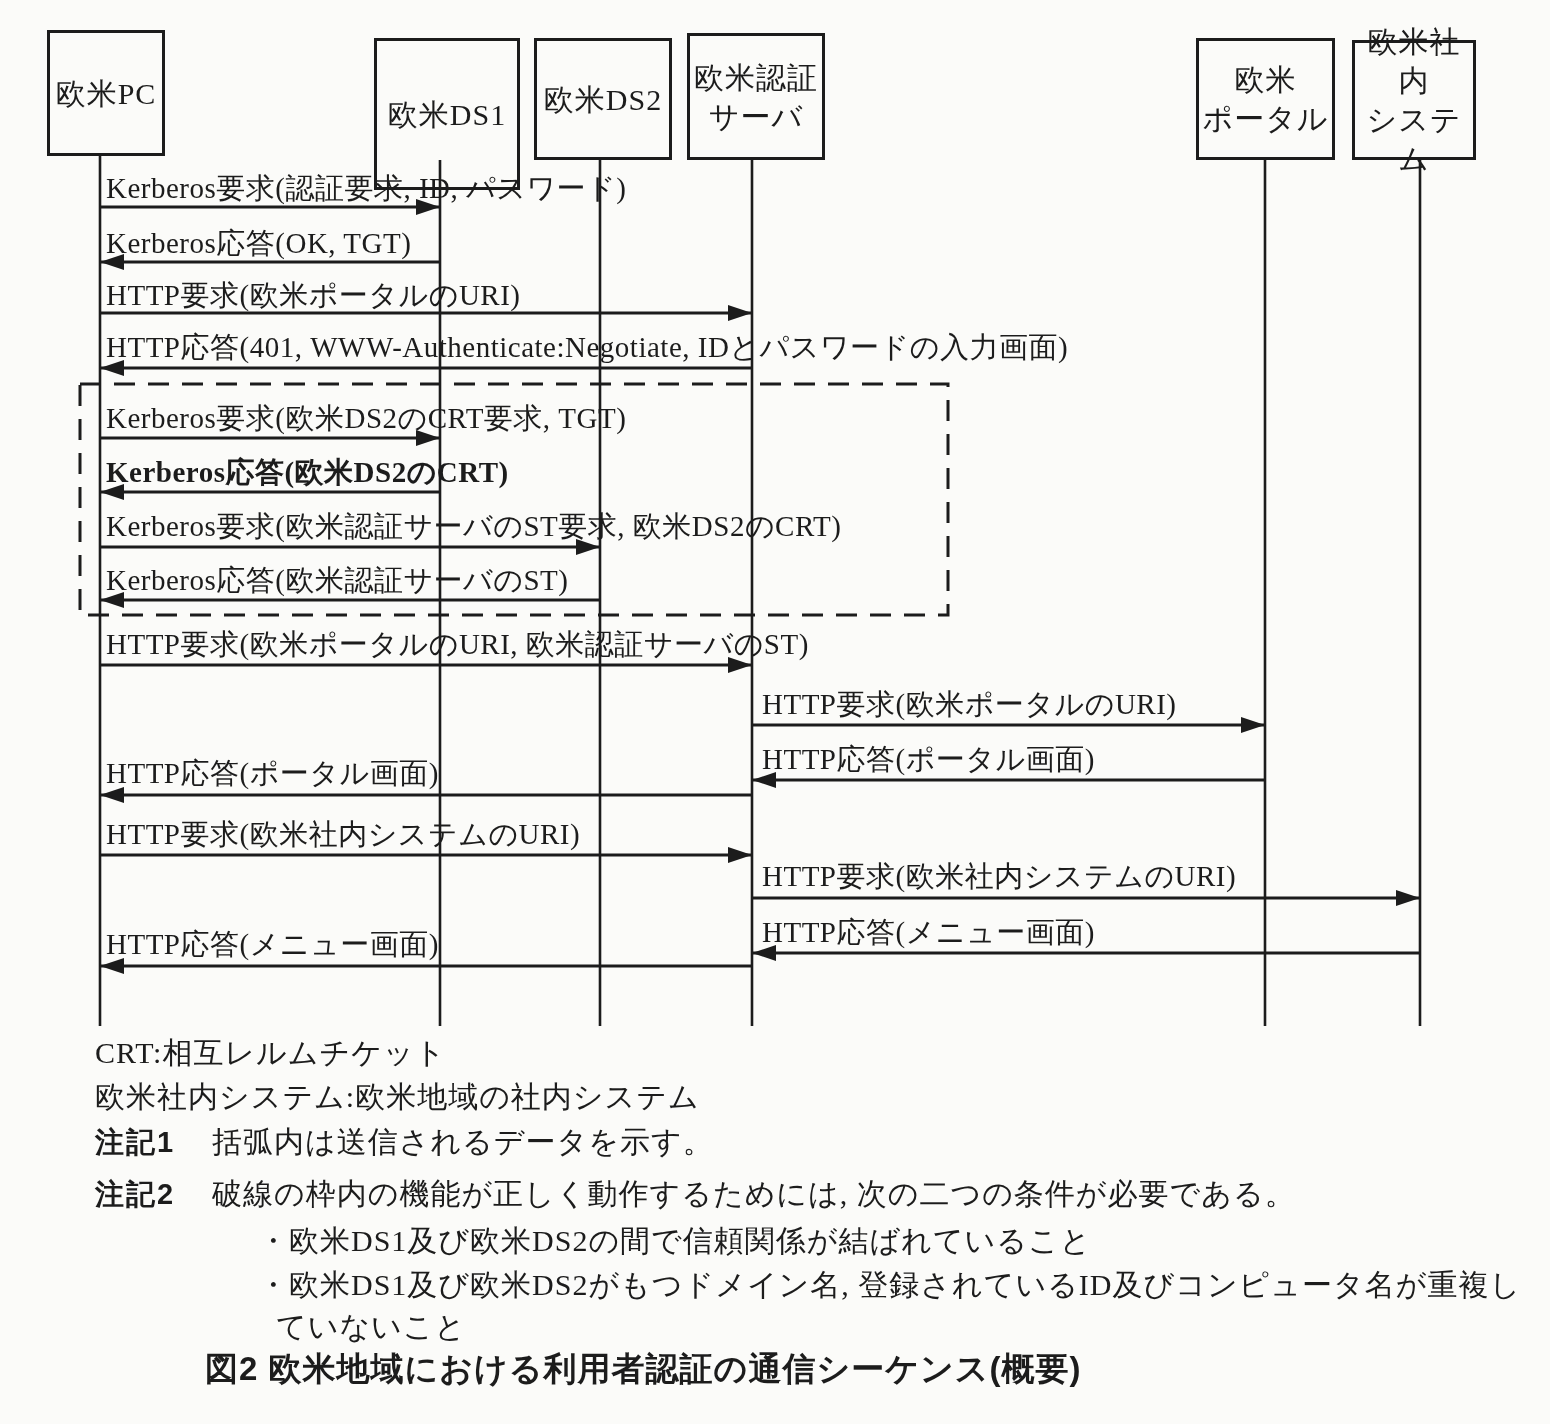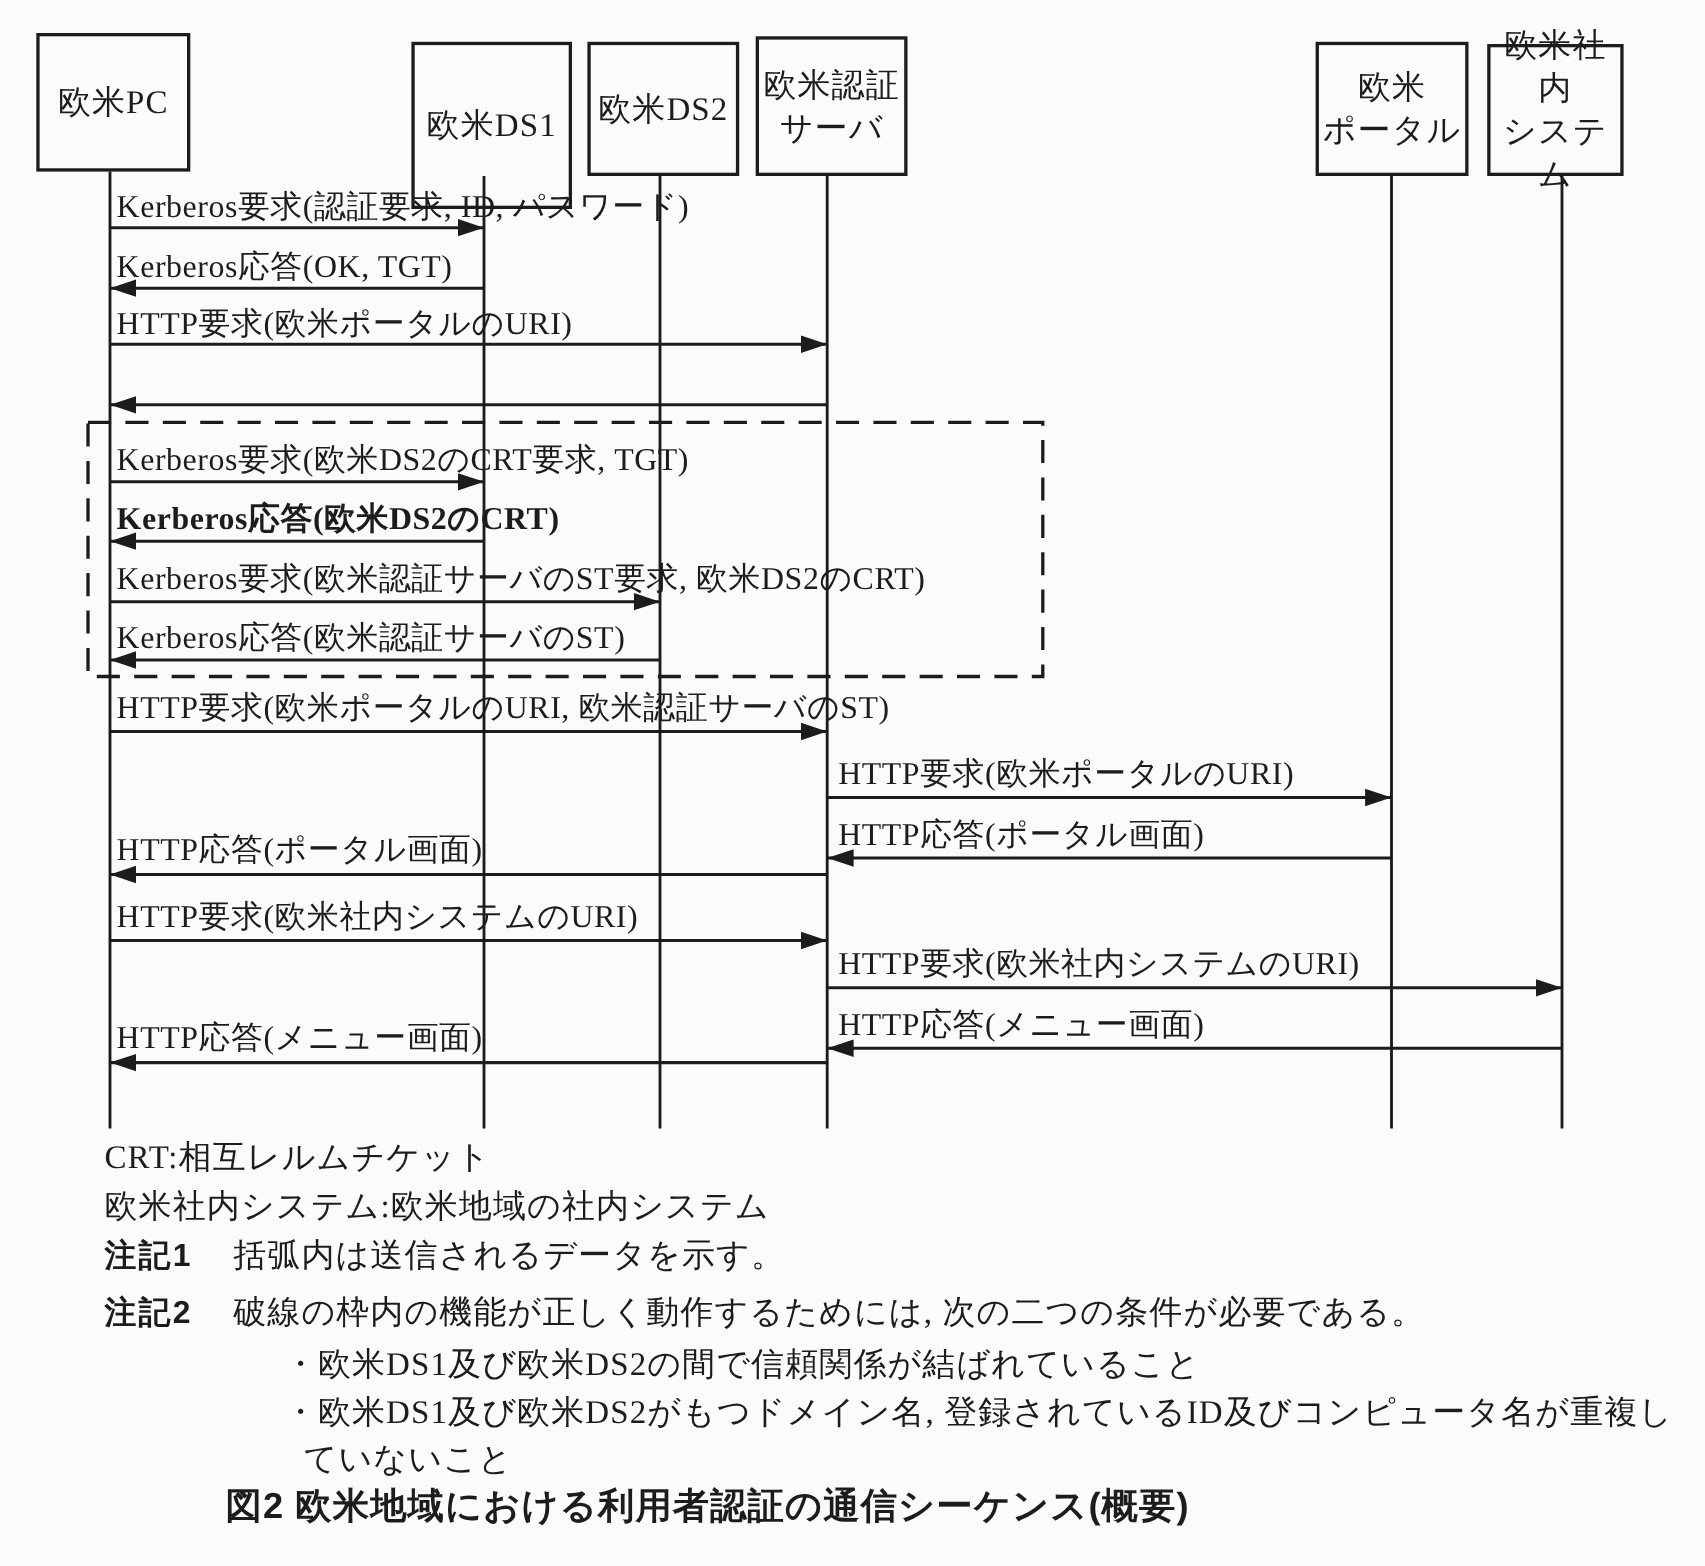--- a/index.html
+++ b/index.html
@@ -60,33 +60,34 @@
     <line x1="100" y1="665" x2="752" y2="665" stroke="#1c1c1c" stroke-width="2.8" marker-end="url(#ah)"></line>
     <line x1="752" y1="725" x2="1265" y2="725" stroke="#1c1c1c" stroke-width="2.8" marker-end="url(#ah)"></line>
     <line x1="1265" y1="780" x2="752" y2="780" stroke="#1c1c1c" stroke-width="2.8" marker-end="url(#ah)"></line>
     <line x1="752" y1="795" x2="100" y2="795" stroke="#1c1c1c" stroke-width="2.8" marker-end="url(#ah)"></line>
     <line x1="100" y1="855" x2="752" y2="855" stroke="#1c1c1c" stroke-width="2.8" marker-end="url(#ah)"></line>
     <line x1="752" y1="898" x2="1420" y2="898" stroke="#1c1c1c" stroke-width="2.8" marker-end="url(#ah)"></line>
     <line x1="1420" y1="953" x2="752" y2="953" stroke="#1c1c1c" stroke-width="2.8" marker-end="url(#ah)"></line>
     <line x1="752" y1="966" x2="100" y2="966" stroke="#1c1c1c" stroke-width="2.8" marker-end="url(#ah)"></line>
   </svg>
 
-  <div class="actor" style="left:33px;top:30px;width:140px;height:126px;"><span>欧米PC</span></div>
+  <div class="actor" style="left:47px;top:30px;width:118px;height:126px;"><span>欧米PC</span></div>
   <div class="actor" style="left:374px;top:38px;width:146px;height:152px;"><span>欧米DS1</span></div>
   <div class="actor" style="left:534px;top:38px;width:138px;height:122px;"><span>欧米DS2</span></div>
   <div class="actor" style="left:687px;top:33px;width:138px;height:127px;"><span>欧米認証
 サーバ</span></div>
   <div class="actor" style="left:1196px;top:38px;width:139px;height:122px;"><span>欧米
 ポータル</span></div>
   <div class="actor" style="left:1352px;top:40px;width:124px;height:120px;"><span>欧米社内
 システム</span></div>
 
   <div class="msg" style="left:106px;top:229px;">Kerberos応答(OK, TGT)</div>
   <div class="msg" style="left:106px;top:174px;">Kerberos要求(認証要求, ID, パスワード)</div>
   <div class="msg" style="left:106px;top:281px;">HTTP要求(欧米ポータルのURI)</div>
+  <div class="msg" style="left:106px;top:333px;">HTTP応答(401, WWW-Authenticate:Negotiate, IDとパスワードの入力画面)</div>
   <div class="msg" style="left:106px;top:404px;">Kerberos要求(欧米DS2のCRT要求, TGT)</div>
   <div class="msg" style="left:106px;top:458px;font-weight:bold;">Kerberos応答(欧米DS2のCRT)</div>
   <div class="msg" style="left:106px;top:512px;text-align:right;">Kerberos要求(欧米認証サーバのST要求, 欧米DS2のCRT)</div>
   <div class="msg" style="left:106px;top:630px;">HTTP要求(欧米ポータルのURI, 欧米認証サーバのST)</div>
   <div class="msg" style="left:106px;top:566px;">Kerberos応答(欧米認証サーバのST)</div>
   <div class="msg" style="left:762px;top:690px;">HTTP要求(欧米ポータルのURI)</div>
   <div class="msg" style="left:762px;top:745px;">HTTP応答(ポータル画面)</div>
   <div class="msg" style="left:106px;top:759px;">HTTP応答(ポータル画面)</div>
   <div class="msg" style="left:106px;top:820px;">HTTP要求(欧米社内システムのURI)</div>
   <div class="msg" style="left:762px;top:862px;">HTTP要求(欧米社内システムのURI)</div>

